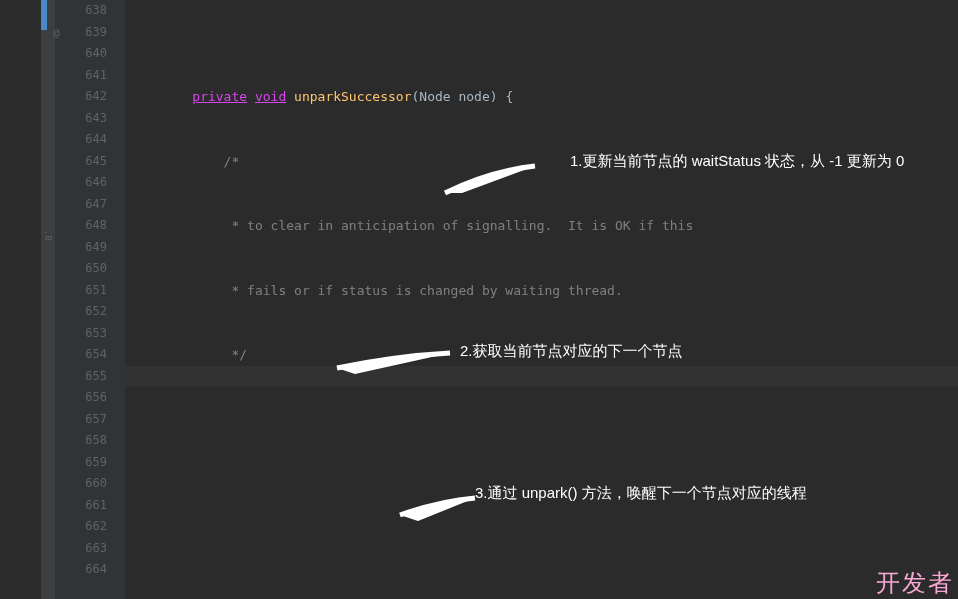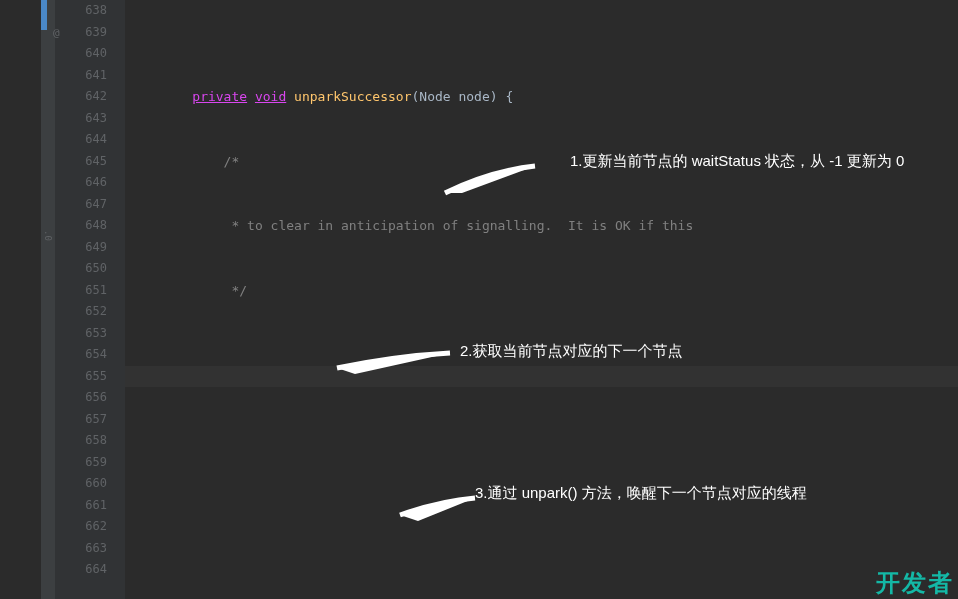--- a/index.html
+++ b/index.html
@@ -86,22 +86,22 @@
   }
   .arrow {
     position: absolute;
     fill: #ffffff;
   }
   .watermark {
     position: absolute;
     right: 4px;
     bottom: 4px;
     font-family: sans-serif;
-    font-weight: 700;
-    color: #14b8a6;
+    font-weight: 400;
+    color: #f9a8d4;
     line-height: 1;
     text-align: left;
   }
   .watermark .l1 { font-size: 24px; letter-spacing: 2px; }
   .watermark .l2 { font-size: 20px; letter-spacing: 1px; }
 </style>
 </head>
 <body>
 
 <div class="editor">
@@ -139,20 +139,21 @@
     <div class="ln">664</div>
     <span class="gutter-mark" style="top:22px;left:-2px;">@</span>
   </div>
 
   <div class="code">
     <div class="hl-line"></div>
 
     <div class="line">    <span class="kw">private</span> <span class="kw">void</span> <span class="mname">unparkSuccessor</span><span>(Node node) {</span></div>
     <div class="line cmt">        /*</div>
     <div class="line cmt">         * to clear in anticipation of signalling.  It is OK if this</div>
+    <div class="line cmt">         * fails or if status is changed by waiting thread.</div>
     <div class="line cmt">         */</div>
     
     
     
     
     
     
     
     
     

